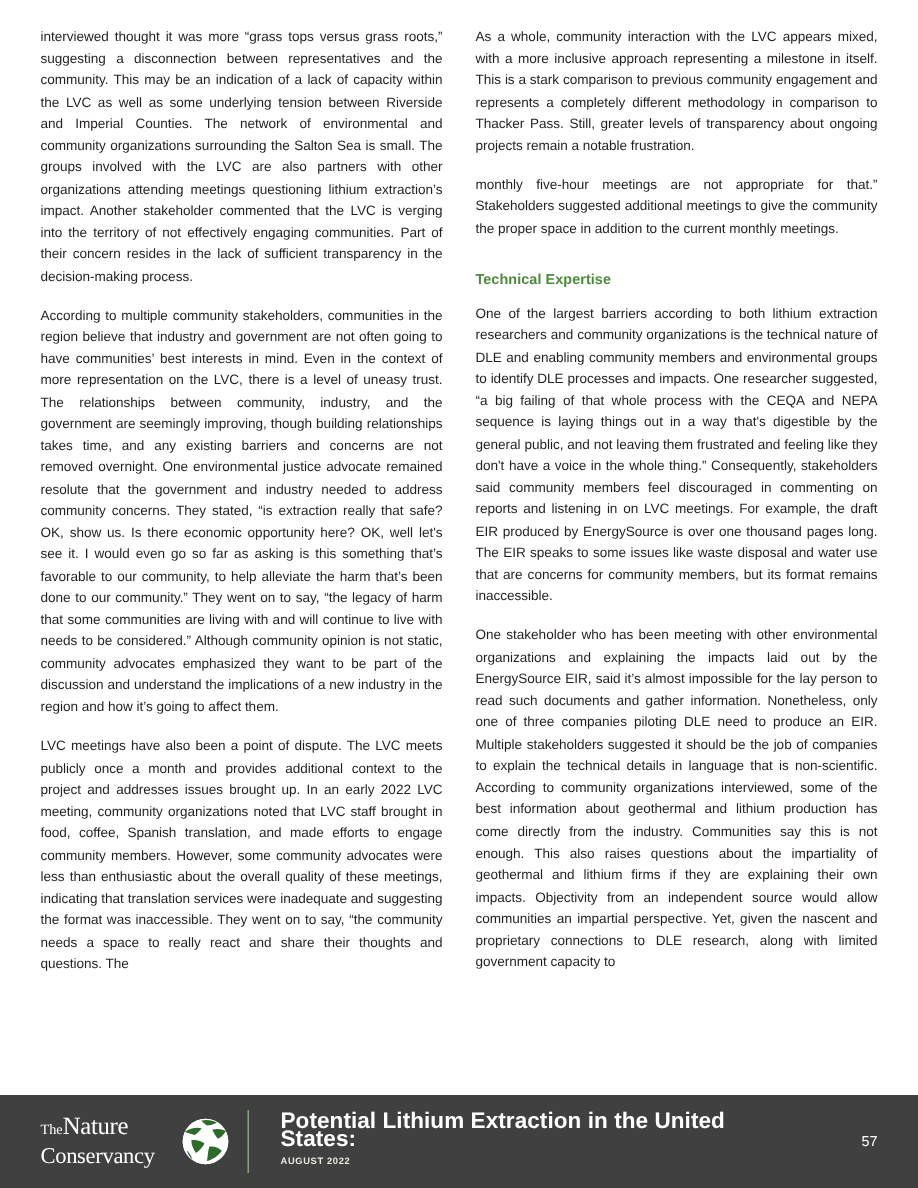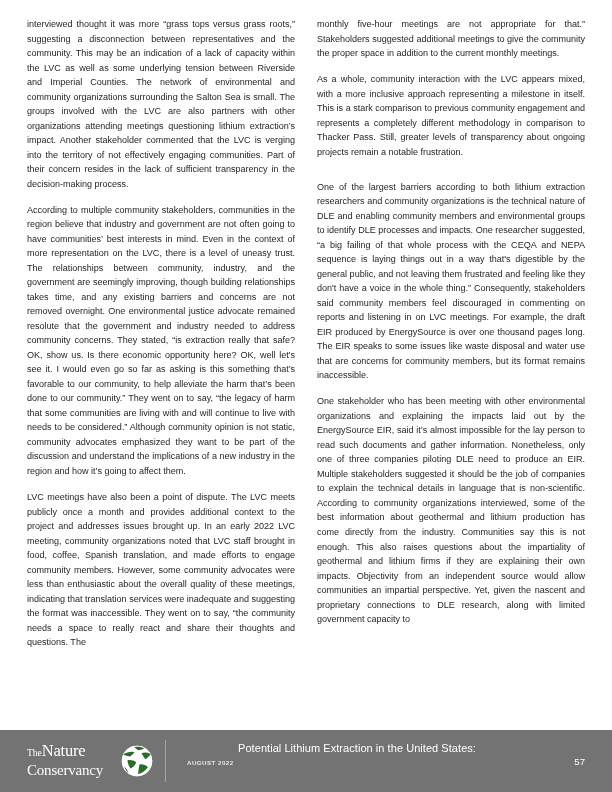--- a/index.html
+++ b/index.html
@@ -65,21 +65,21 @@
 
   .spacer-before-heading { height: 9px; }
 
   
   .footer {
     position: absolute;
     left: 0;
     top: 730px;
     width: 612px;
     height: 62px;
-    background: #737373;
+    background: #404040;
   }
 
   .footer-inner {
     position: relative;
     width: 612px;
     height: 62px;
   }
 
   .tnc-logo {
     position: absolute;
@@ -121,26 +121,25 @@
   }
 
   .footer-title-block {
     position: absolute;
     left: 187px;
     top: 12px;
     width: 340px;
   }
   .footer-title {
     font-family: "Liberation Sans", sans-serif;
-    font-size: 11px;
-    font-weight: normal;
+    font-size: 15px;
+    font-weight: bold;
     color: #ffffff;
     line-height: 12.4px;
     letter-spacing: 0.05px;
-    text-align: center;
   }
   .footer-date {
     margin-top: 4.5px;
     font-family: "Liberation Sans", sans-serif;
     font-size: 6.2px;
     font-weight: bold;
     color: #e4ece0;
     letter-spacing: 0.45px;
   }
 
@@ -161,23 +160,24 @@
 
   <div class="columns">
 
     <div class="col col-left">
       <p class="body">interviewed thought it was more “grass tops versus grass roots,” suggesting a disconnection between representatives and the community. This may be an indication of a lack of capacity within the LVC as well as some underlying tension between Riverside and Imperial Counties. The network of environmental and community organizations surrounding the Salton Sea is small. The groups involved with the LVC are also partners with other organizations attending meetings questioning lithium extraction’s impact. Another stakeholder commented that the LVC is verging into the territory of not effectively engaging communities. Part of their concern resides in the lack of sufficient transparency in the decision-making process.</p>
       <p class="body">According to multiple community stakeholders, communities in the region believe that industry and government are not often going to have communities’ best interests in mind. Even in the context of more representation on the LVC, there is a level of uneasy trust. The relationships between community, industry, and the government are seemingly improving, though building relationships takes time, and any existing barriers and concerns are not removed overnight. One environmental justice advocate remained resolute that the government and industry needed to address community concerns. They stated, “is extraction really that safe? OK, show us. Is there economic opportunity here? OK, well let's see it. I would even go so far as asking is this something that’s favorable to our community, to help alleviate the harm that’s been done to our community.” They went on to say, “the legacy of harm that some communities are living with and will continue to live with needs to be considered.” Although community opinion is not static, community advocates emphasized they want to be part of the discussion and understand the implications of a new industry in the region and how it’s going to affect them.</p>
       <p class="body">LVC meetings have also been a point of dispute. The LVC meets publicly once a month and provides additional context to the project and addresses issues brought up. In an early 2022 LVC meeting, community organizations noted that LVC staff brought in food, coffee, Spanish translation, and made efforts to engage community members. However, some community advocates were less than enthusiastic about the overall quality of these meetings, indicating that translation services were inadequate and suggesting the format was inaccessible. They went on to say, “the community needs a space to really react and share their thoughts and questions. The</p>
     </div>
 
     <div class="col col-right">
+      <p class="body">As a whole, community interaction with the LVC appears mixed, with a more inclusive approach representing a milestone in itself. This is a stark comparison to previous community engagement and represents a completely different methodology in comparison to Thacker Pass. Still, greater levels of transparency about ongoing projects remain a notable frustration.</p>
       <p class="body">monthly five-hour meetings are not appropriate for that.” Stakeholders suggested additional meetings to give the community the proper space in addition to the current monthly meetings.</p>
-      <p class="body">As a whole, community interaction with the LVC appears mixed, with a more inclusive approach representing a milestone in itself. This is a stark comparison to previous community engagement and represents a completely different methodology in comparison to Thacker Pass. Still, greater levels of transparency about ongoing projects remain a notable frustration.</p>
       <div class="spacer-before-heading"></div>
+      <h2 class="section-heading">Technical Expertise</h2>
       <p class="body">One of the largest barriers according to both lithium extraction researchers and community organizations is the technical nature of DLE and enabling community members and environmental groups to identify DLE processes and impacts. One researcher suggested, “a big failing of that whole process with the CEQA and NEPA sequence is laying things out in a way that's digestible by the general public, and not leaving them frustrated and feeling like they don't have a voice in the whole thing.” Consequently, stakeholders said community members feel discouraged in commenting on reports and listening in on LVC meetings. For example, the draft EIR produced by EnergySource is over one thousand pages long. The EIR speaks to some issues like waste disposal and water use that are concerns for community members, but its format remains inaccessible.</p>
       <p class="body">One stakeholder who has been meeting with other environmental organizations and explaining the impacts laid out by the EnergySource EIR, said it’s almost impossible for the lay person to read such documents and gather information. Nonetheless, only one of three companies piloting DLE need to produce an EIR. Multiple stakeholders suggested it should be the job of companies to explain the technical details in language that is non-scientific. According to community organizations interviewed, some of the best information about geothermal and lithium production has come directly from the industry. Communities say this is not enough. This also raises questions about the impartiality of geothermal and lithium firms if they are explaining their own impacts. Objectivity from an independent source would allow communities an impartial perspective. Yet, given the nascent and proprietary connections to DLE research, along with limited government capacity to</p>
     </div>
 
   </div>
 
   <div class="footer">
     <div class="footer-inner">
 
       <div class="tnc-logo">

